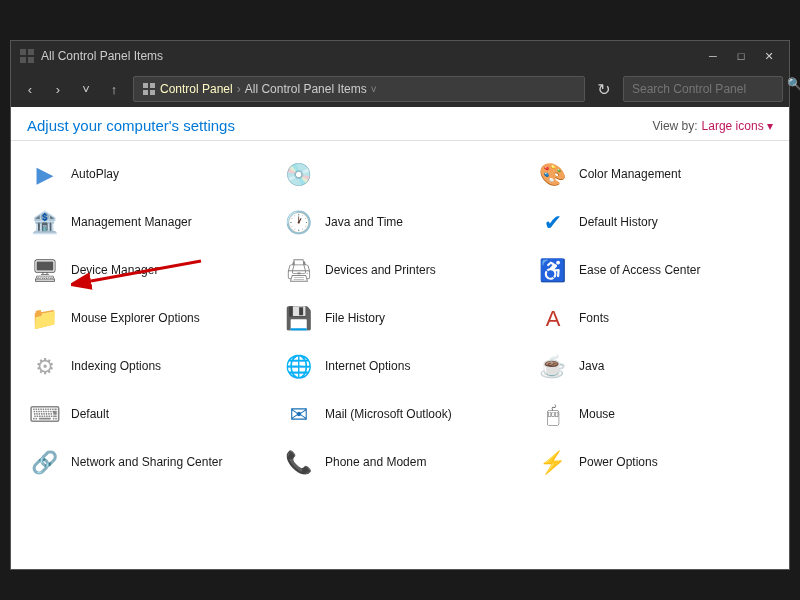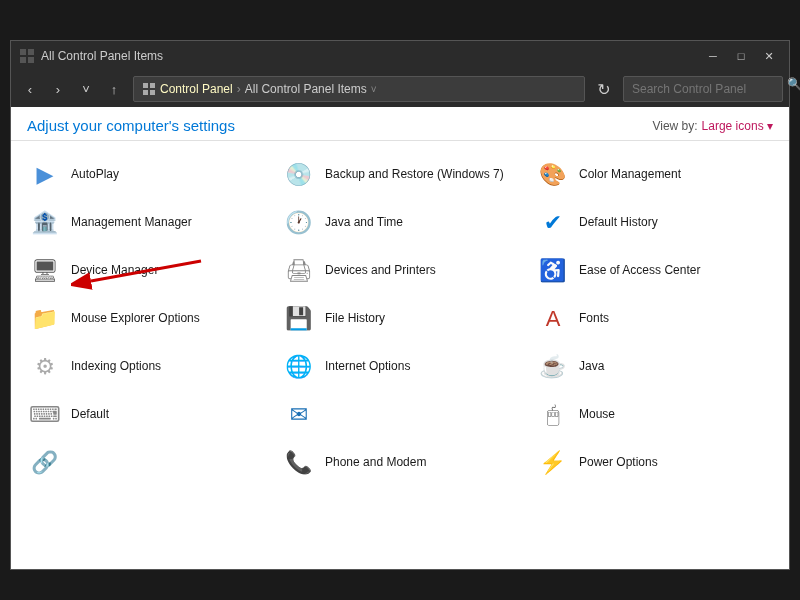--- a/index.html
+++ b/index.html
@@ -292,21 +292,20 @@
           <line x1="130" y1="15" x2="20" y2="35" stroke="#cc0000" stroke-width="3" marker-end="url(#arrowhead)"></line>
         </svg>
 
         <div class="items-grid">
         <div class="grid-item">
               <div class="item-icon icon-autoplay">▶</div>
               <span class="item-label">AutoPlay</span>
             </div>
             <div class="grid-item">
               <div class="item-icon icon-backup">💿</div>
-              <span class="item-label">Backup and Restore (Windows 7)</span>
             </div>
             <div class="grid-item">
               <div class="item-icon icon-color">🎨</div>
               <span class="item-label">Color Management</span>
             </div>
             <div class="grid-item">
               <div class="item-icon icon-credential">🏦</div>
               <span class="item-label">Management Manager</span>
             </div>
             <div class="grid-item">
@@ -352,27 +351,29 @@
             <div class="grid-item">
               <div class="item-icon icon-java">☕</div>
               <span class="item-label">Java</span>
             </div>
             <div class="grid-item">
               <div class="item-icon icon-keyboard">⌨</div>
               <span class="item-label">Default</span>
             </div>
             <div class="grid-item">
               <div class="item-icon icon-mail">✉</div>
+              <span class="item-label">Mail (Microsoft Outlook)</span>
             </div>
             <div class="grid-item">
               <div class="item-icon icon-mouse">🖱</div>
               <span class="item-label">Mouse</span>
             </div>
             <div class="grid-item">
               <div class="item-icon icon-network">🔗</div>
+              <span class="item-label">Network and Sharing Center</span>
             </div>
             <div class="grid-item">
               <div class="item-icon icon-phone">📞</div>
               <span class="item-label">Phone and Modem</span>
             </div>
             <div class="grid-item">
               <div class="item-icon icon-power">⚡</div>
               <span class="item-label">Power Options</span>
             </div>
           </div>

